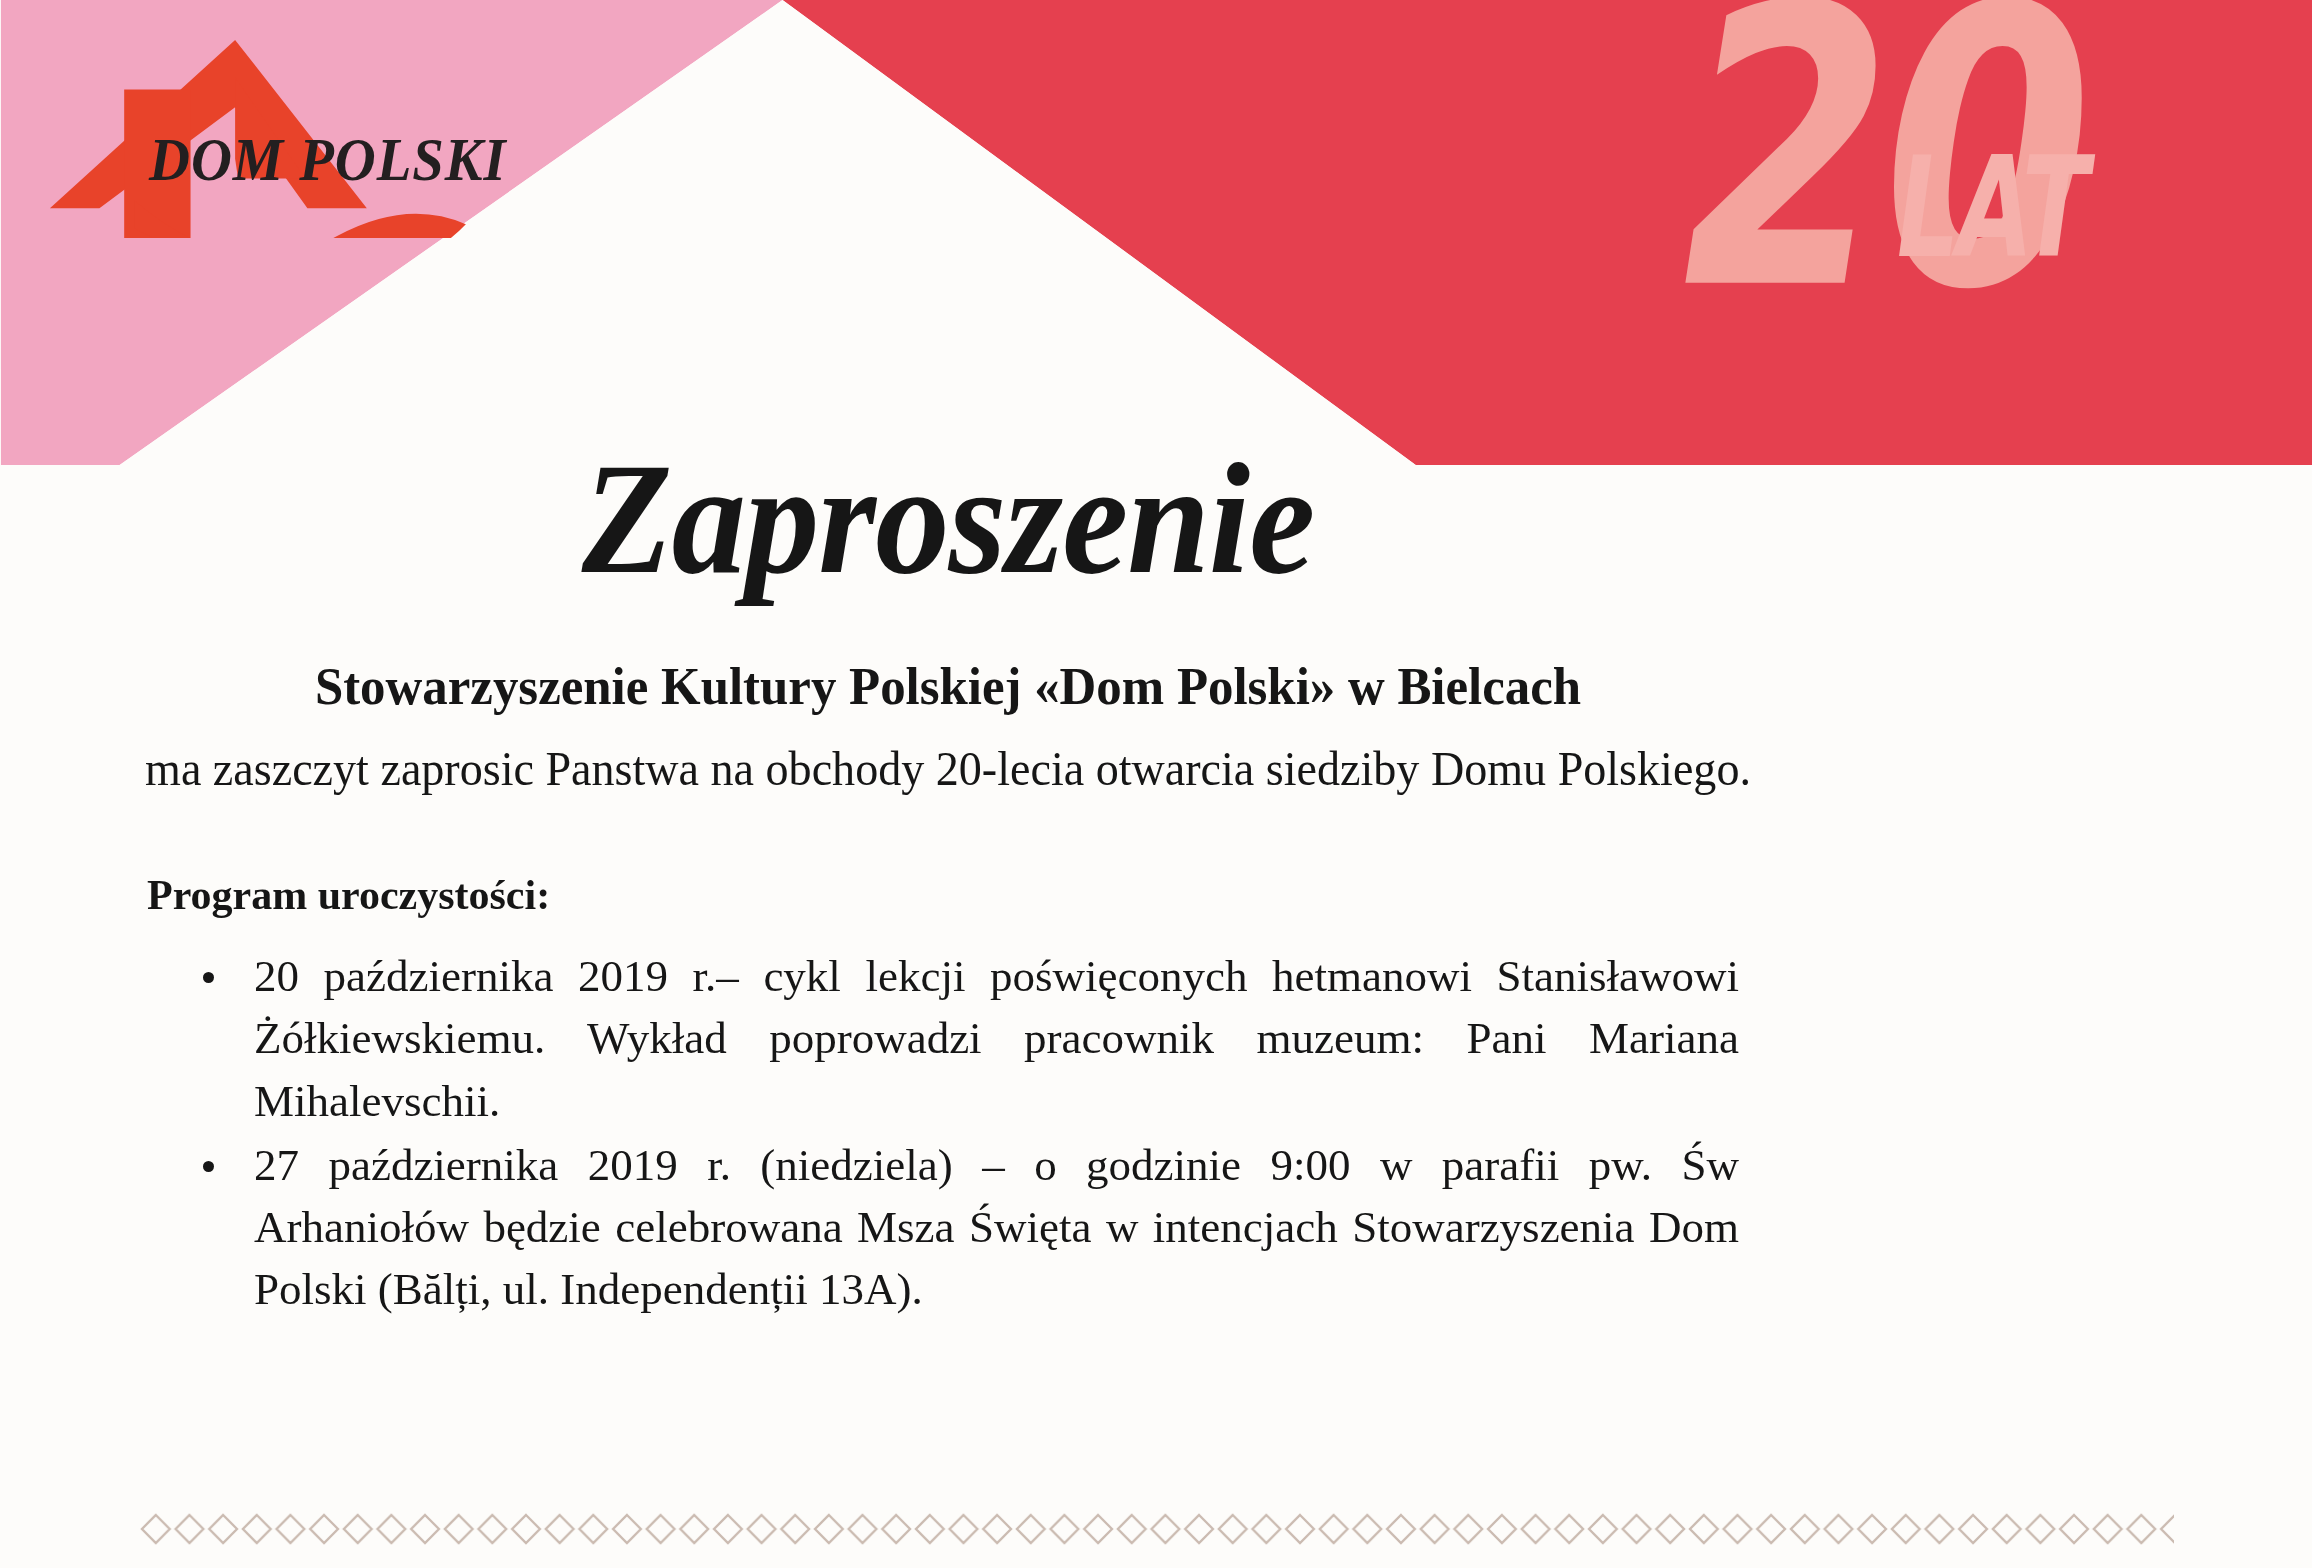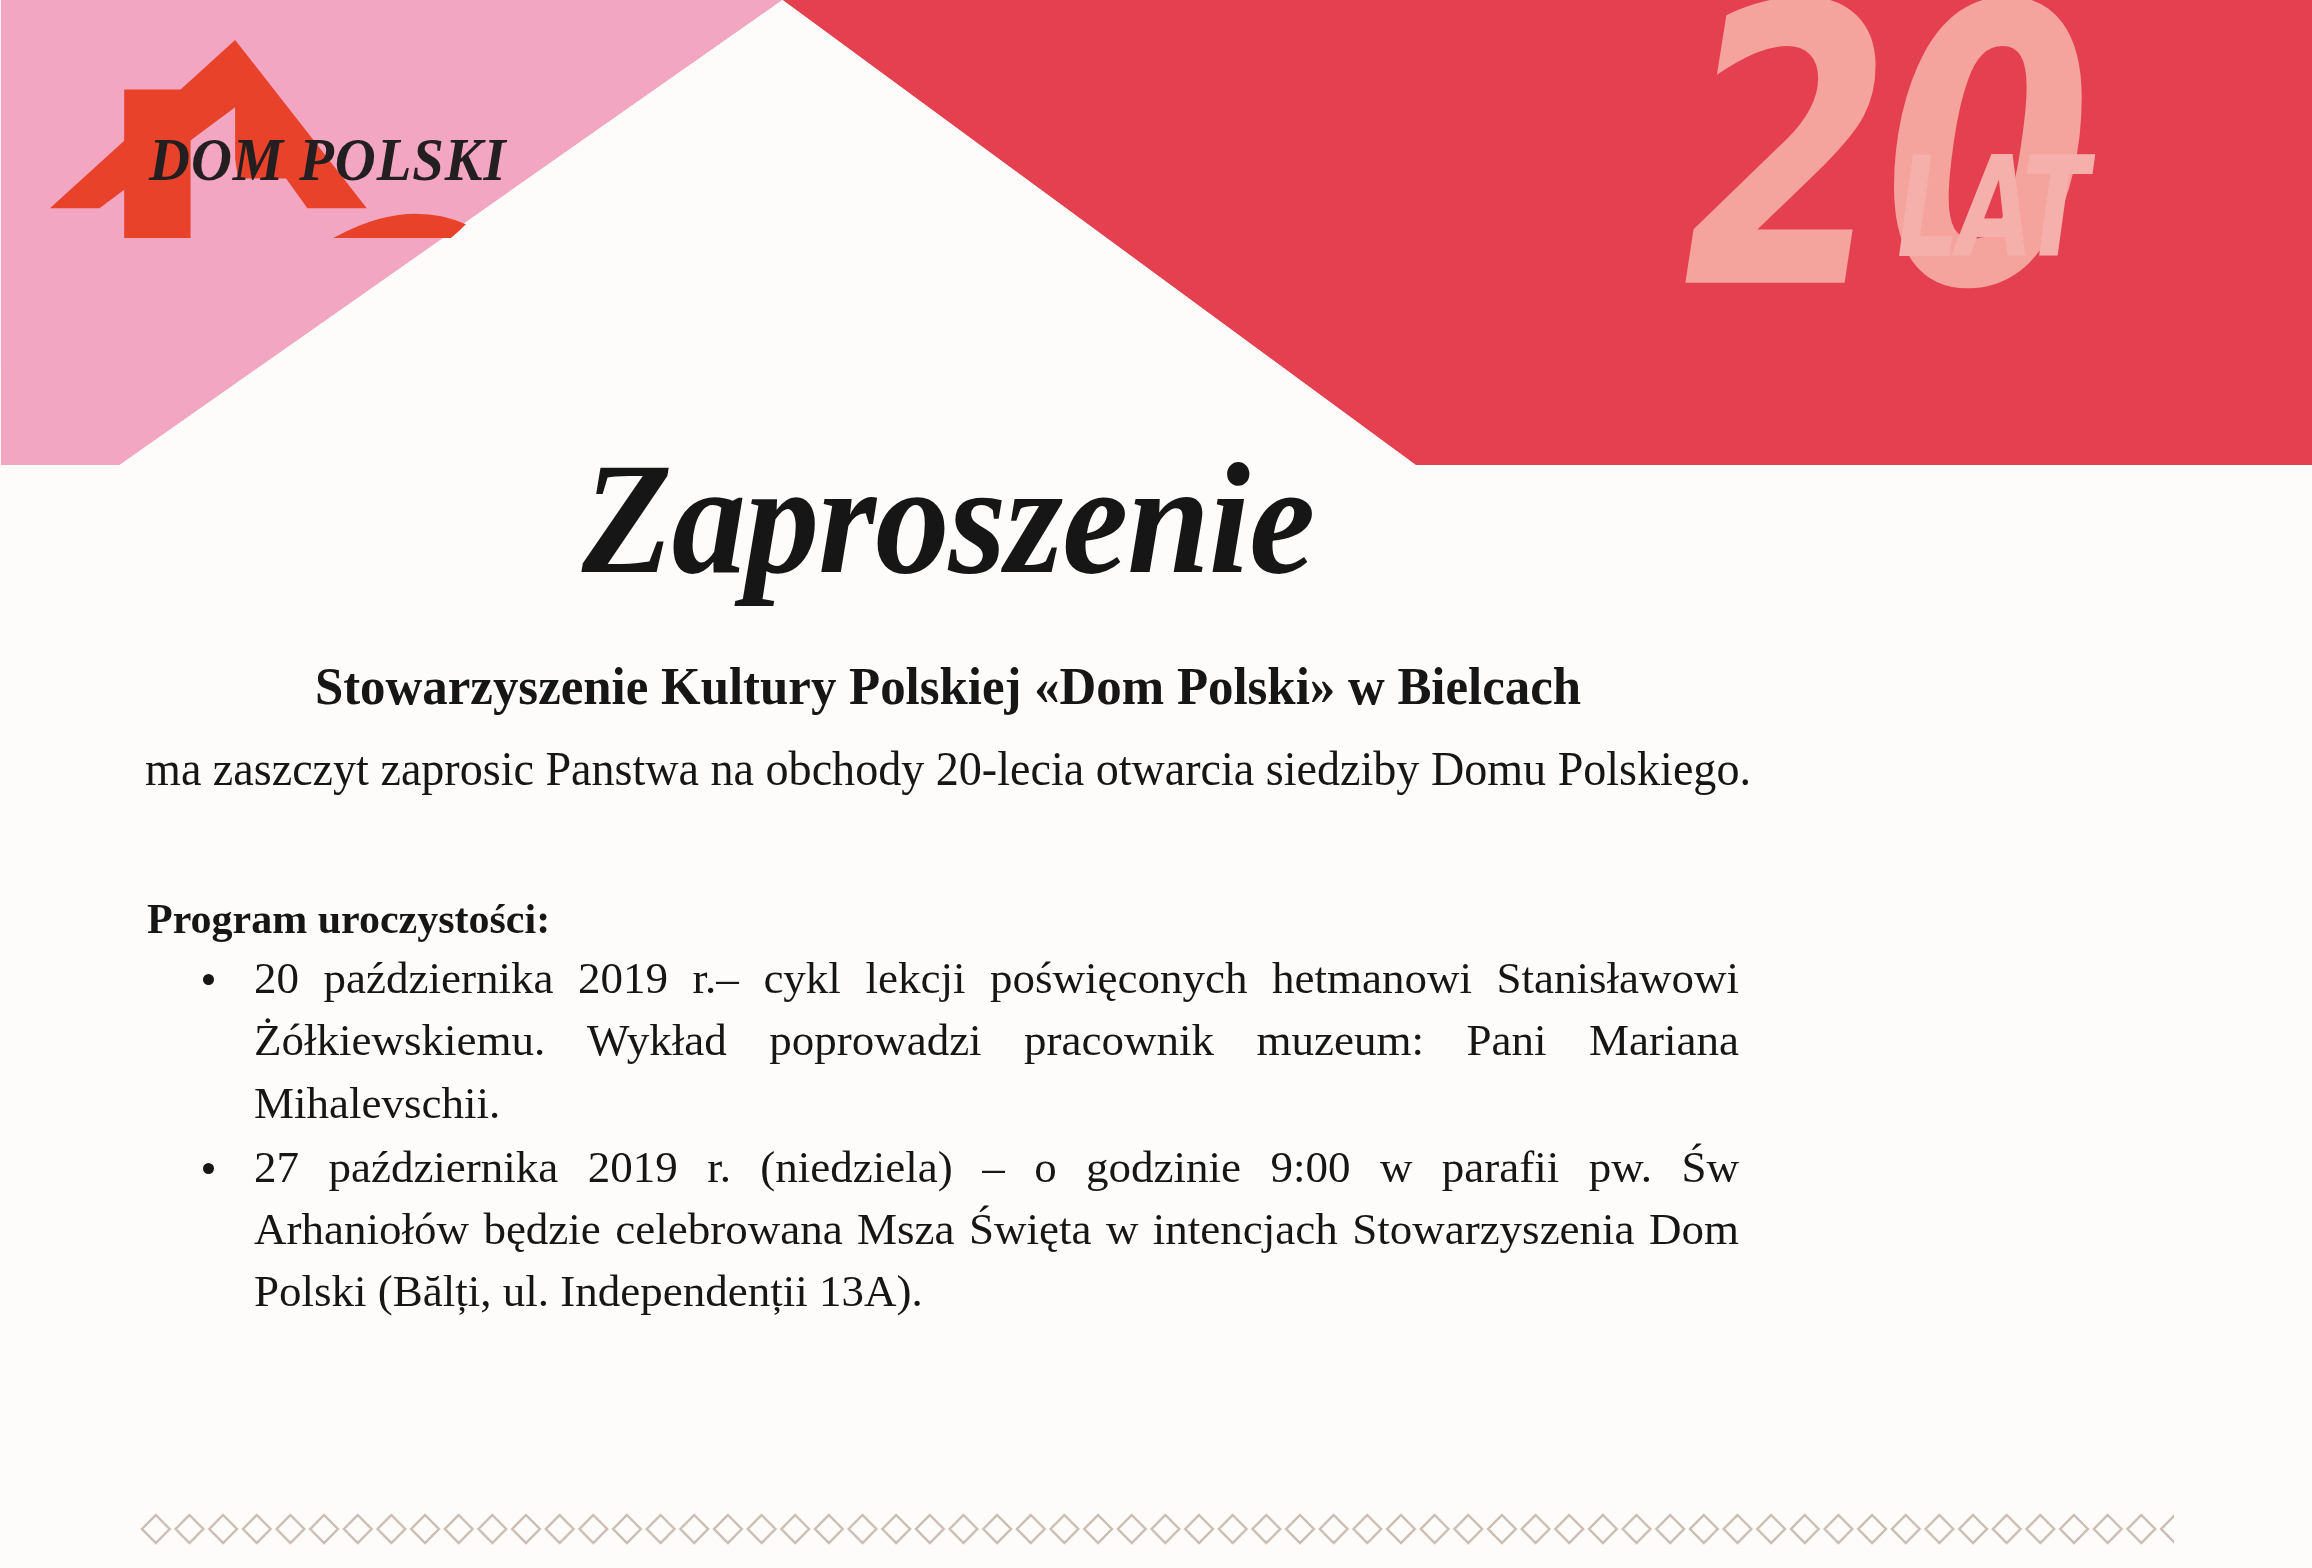--- a/index.html
+++ b/index.html
@@ -84,29 +84,29 @@
   .lede{
     text-align:center;
     font-size:48px;
     line-height:1.15;
     color:#161616;
     margin:26px 0 0 0;
     transform:scaleX(0.96);
   }
 
   .prog-head{
-    margin:99px 0 0 139px;
+    margin:75px 0 0 139px;
     font-weight:bold;
     font-size:42px;
     color:#161616;
   }
 
   ul.prog{
     list-style:none;
-    margin:4px 0 0 0;
+    margin:26px 0 0 0;
     padding:0 149px 0 149px;
   }
   ul.prog li{
     position:relative;
     padding-left:97px;
     font-size:45px;
     line-height:1.38;
     color:#161616;
     text-align:justify;
     margin-bottom:2px;

